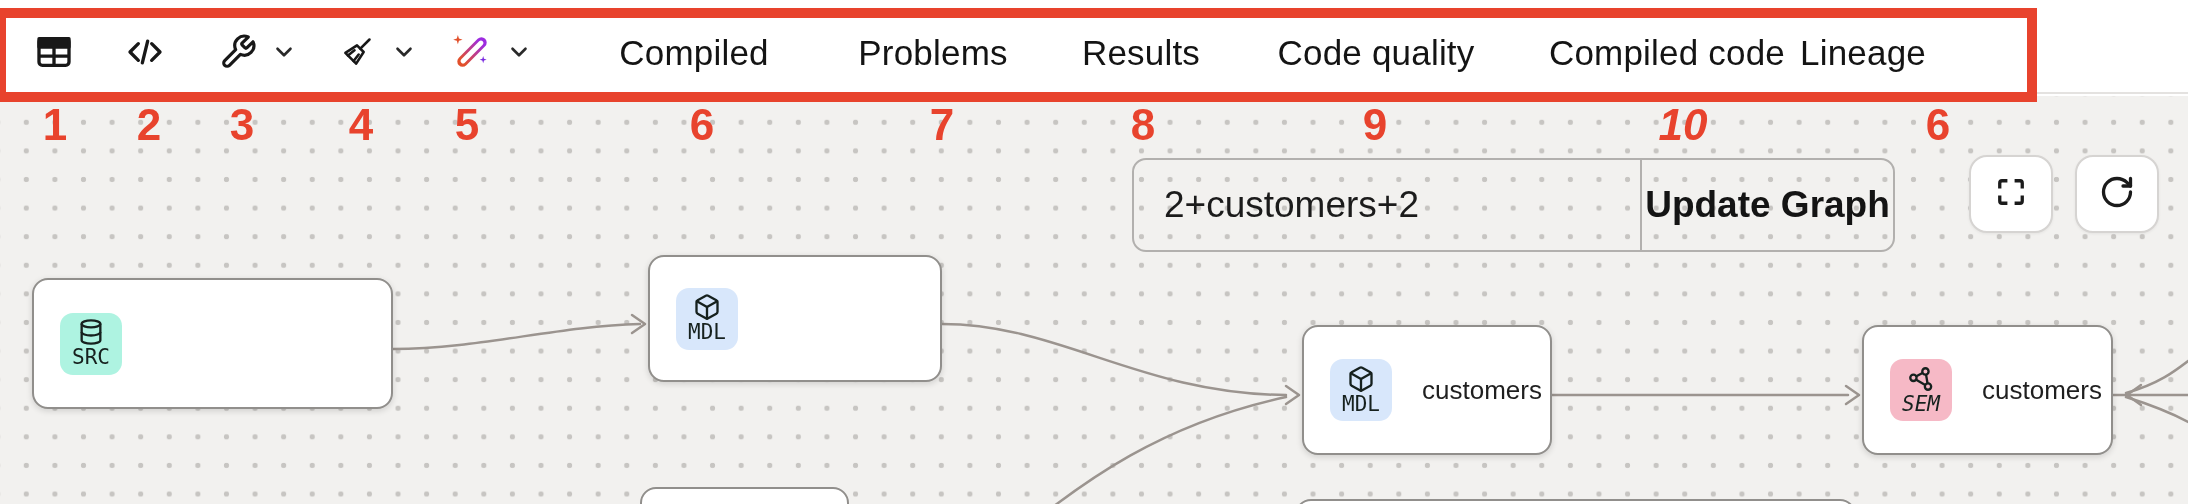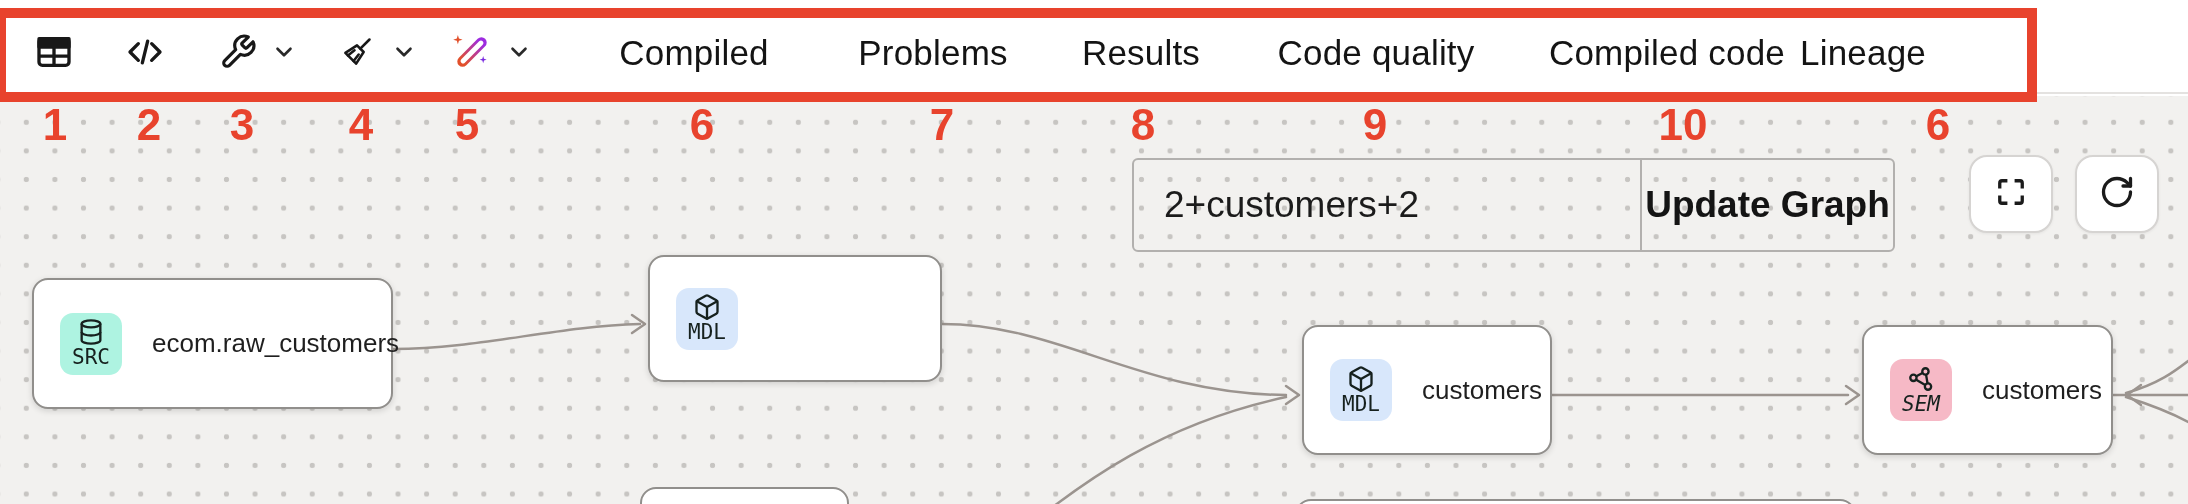--- a/index.html
+++ b/index.html
@@ -37,21 +37,21 @@
   .badge { width:62px; height:62px; border-radius:13px; display:flex; flex-direction:column;
            align-items:center; justify-content:center; gap:0px; flex:0 0 auto; }
   .badge-src { background:#aef3e1; }
   .badge-mdl { background:#d8e7fb; }
   .badge-sem { background:#f6b9c6;font-style:italic; }
   .badge-label { font-family:"DejaVu Sans Mono", monospace; font-size:21px; color:#16211e; line-height:23px; }
   .node-partial { position:absolute; background:#ffffff; border:2px solid #918f8c; border-radius:16px; z-index:4; }
 
   
   #filter-bar { position:absolute; left:1132px; top:158px; width:763px; height:94px;
-                border:2px solid #b2b0ae; border-radius:6px; display:flex; z-index:6; }
+                border:2px solid #b2b0ae; border-radius:14px; display:flex; z-index:6; }
   #filter-input { flex:1; border:none; outline:none; background:transparent; padding-left:30px;
                   font-family:"Liberation Sans", sans-serif; font-size:37px; color:#1b1b1b; }
   #update-graph-btn { width:284px; border:none; border-left:2px solid #b2b0ae; background:transparent;
                       font-family:"Liberation Sans", sans-serif; font-size:37px; font-weight:bold;
                       color:#141414; cursor:pointer; white-space:nowrap; }
   .ctl-btn { position:absolute; top:155px; width:84px; height:78px; background:#ffffff;
              border:2px solid #d6d4d2; border-radius:18px; display:flex; align-items:center;
              justify-content:center; cursor:pointer; z-index:6; box-shadow:0 1px 3px rgba(0,0,0,0.06); }
   #fullscreen-btn { left:1969px; }
   #refresh-btn { left:2075px; }
@@ -148,21 +148,21 @@
 
 <div class="anno-num" style="left:55px;">1</div>
 <div class="anno-num" style="left:149px;">2</div>
 <div class="anno-num" style="left:242px;">3</div>
 <div class="anno-num" style="left:361px;">4</div>
 <div class="anno-num" style="left:467px;">5</div>
 <div class="anno-num" style="left:702px;">6</div>
 <div class="anno-num" style="left:942px;">7</div>
 <div class="anno-num" style="left:1143px;">8</div>
 <div class="anno-num" style="left:1375px;">9</div>
-<div class="anno-num" style="left:1683px;">10</div>
+<div class="anno-num" style="left:1683px;font-style:italic;">10</div>
 <div class="anno-num" style="left:1938px;">6</div>
 
 <svg id="edges" fill="none" stroke="#9b948f" stroke-width="2.5" stroke-linecap="round" stroke-linejoin="round">
   <path d="M 393,349 C 480,349 555,326 640,324"></path>
   <path d="M 632,315 L 645,324 L 632,333"></path>
   <path d="M 942,324 C 1060,324 1140,394 1286,395"></path>
   <path d="M 1005,545 C 1085,478 1165,423 1286,397"></path>
   <path d="M 1286,386 L 1299,395 L 1286,404"></path>
   <path d="M 1552,395 L 1848,395"></path>
   <path d="M 1846,386 L 1859,395 L 1846,404"></path>
@@ -177,21 +177,20 @@
 
 <div class="node" style="left:32px; top:278px; width:361px; height:131px;">
   <div class="badge badge-src">
     <svg width="28" height="28" viewBox="0 0 24 24" fill="none" stroke="#16211e" stroke-width="2">
       <ellipse cx="12" cy="5" rx="8" ry="3"></ellipse>
       <path d="M4 5v14a8 3 0 0 0 16 0V5"></path>
       <path d="M4 12a8 3 0 0 0 16 0"></path>
     </svg>
     <span class="badge-label">SRC</span>
   </div>
-  <span class="node-title">ecom.raw_customers</span>
 </div>
 
 <div class="node" style="left:648px; top:255px; width:294px; height:127px;">
   <div class="badge badge-mdl">
     <svg width="28" height="28" viewBox="0 0 24 24" fill="none" stroke="#16211e" stroke-width="2" stroke-linecap="round" stroke-linejoin="round">
       <path d="M21 8a2 2 0 0 0-1-1.73l-7-4a2 2 0 0 0-2 0l-7 4A2 2 0 0 0 3 8v8a2 2 0 0 0 1 1.73l7 4a2 2 0 0 0 2 0l7-4A2 2 0 0 0 21 16Z"></path>
       <path d="m3.3 7 8.7 5 8.7-5"></path>
       <path d="M12 22V12"></path>
     </svg>
     <span class="badge-label">MDL</span>

